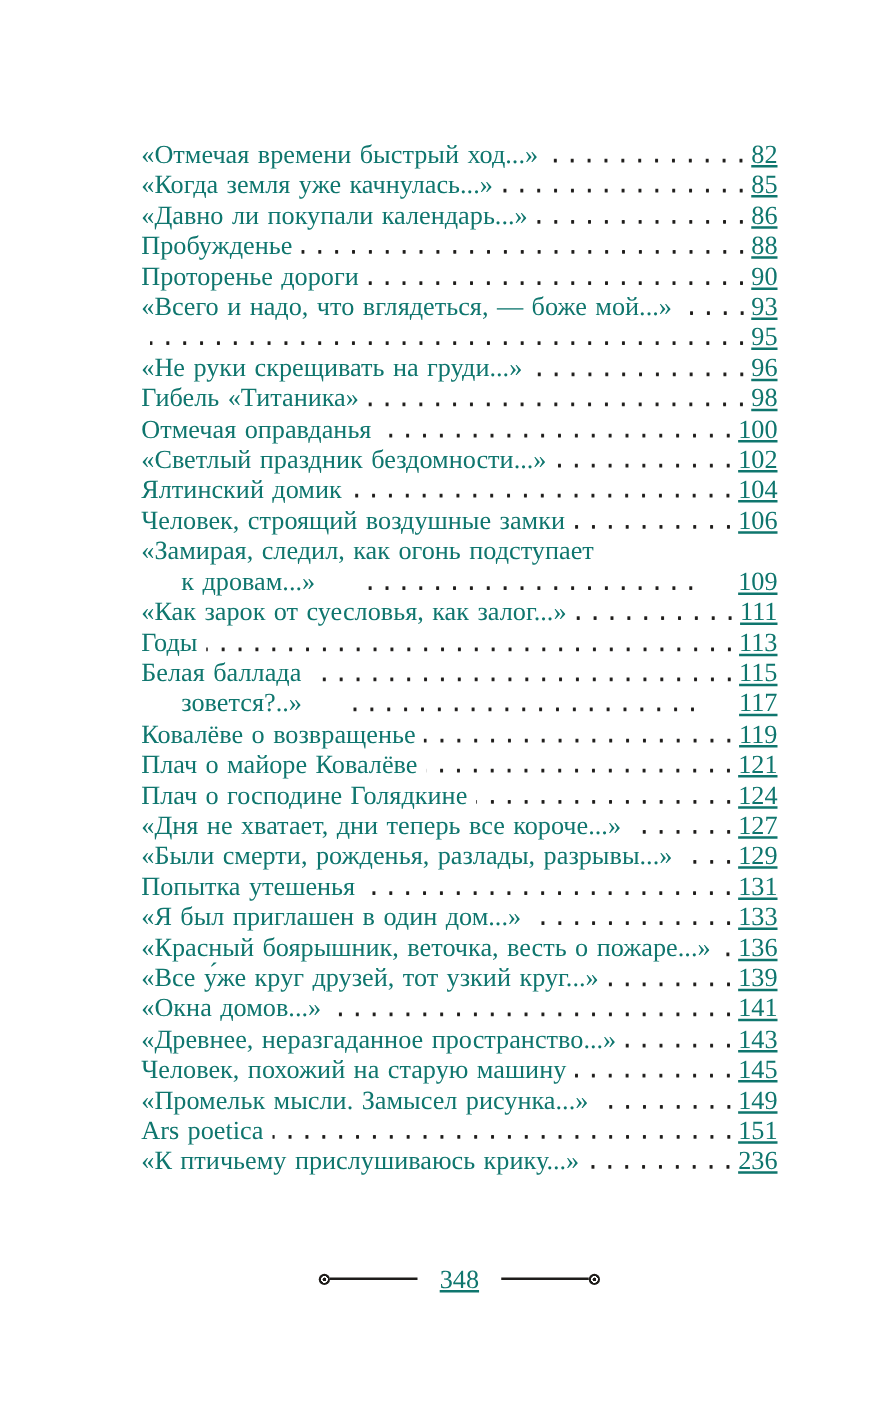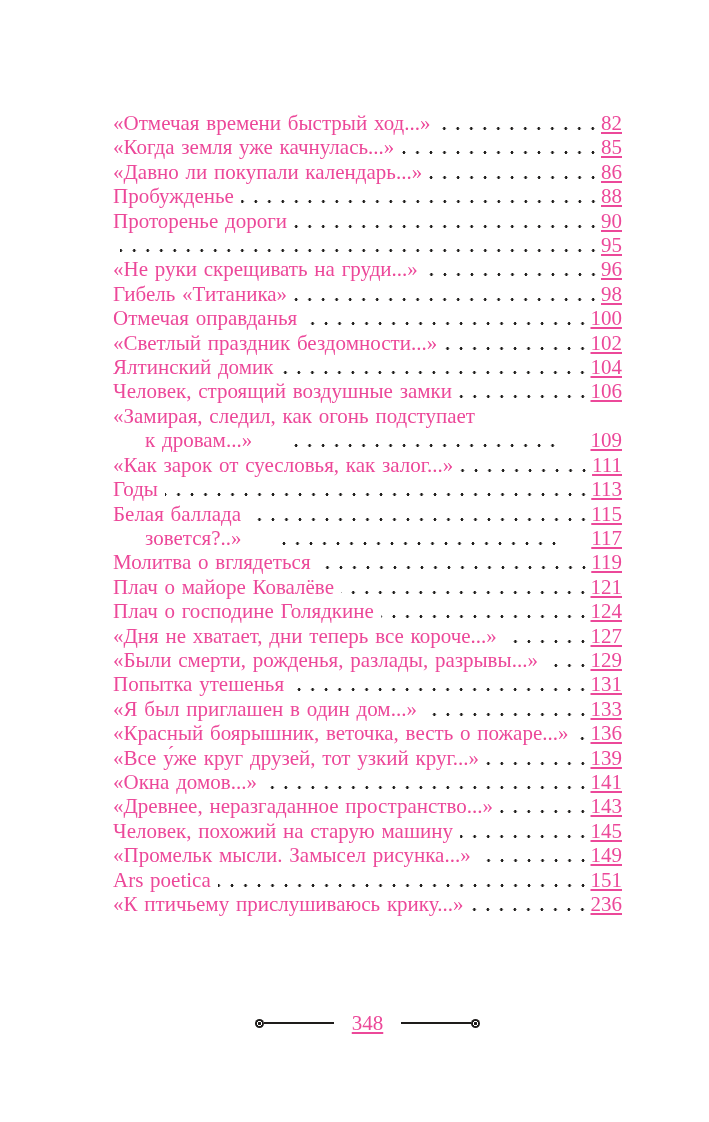--- a/index.html
+++ b/index.html
@@ -7,21 +7,21 @@
     padding: 0;
     background: #ffffff;
   }
   .book-page {
     position: relative;
     width: 709px;
     height: 1122px;
     background: #ffffff;
     overflow: hidden;
     font-family: "Liberation Serif", "DejaVu Serif", serif;
-    color: #ec4899;
+    color: #0f766e;
   }
   .toc {
     position: absolute;
     left: 113px;
     top: 111px;
     width: 509px;
   }
   .row {
     display: flex;
     align-items: baseline;
@@ -105,20 +105,25 @@
         <span class="title">Пробужденье</span>
         <span class="leader"></span>
         <span class="pagenum">88</span>
       </div>
       <div class="row">
         <span class="title">Проторенье дороги</span>
         <span class="leader"></span>
         <span class="pagenum">90</span>
       </div>
       <div class="row">
+        <span class="title">«Всего и надо, что вглядеться, — боже мой...»</span>
+        <span class="leader"></span>
+        <span class="pagenum">93</span>
+      </div>
+      <div class="row">
         <span class="leader"></span>
         <span class="pagenum">95</span>
       </div>
       <div class="row">
         <span class="title">«Не руки скрещивать на груди...»</span>
         <span class="leader"></span>
         <span class="pagenum">96</span>
       </div>
       <div class="row">
         <span class="title">Гибель «Титаника»</span>
@@ -167,21 +172,21 @@
         <span class="title">Белая баллада</span>
         <span class="leader"></span>
         <span class="pagenum">115</span>
       </div>
       <div class="row cont">
         <span class="title">зовется?..»</span>
         <span class="leader"></span>
         <span class="pagenum">117</span>
       </div>
       <div class="row">
-        <span class="title">Молитва о вглядеться</span>
+        <span class="title">Ковалёве о возвращенье</span>
         <span class="leader"></span>
         <span class="pagenum">119</span>
       </div>
       <div class="row">
         <span class="title">Плач о майоре Ковалёве</span>
         <span class="leader"></span>
         <span class="pagenum">121</span>
       </div>
       <div class="row">
         <span class="title">Плач о господине Голядкине</span>

